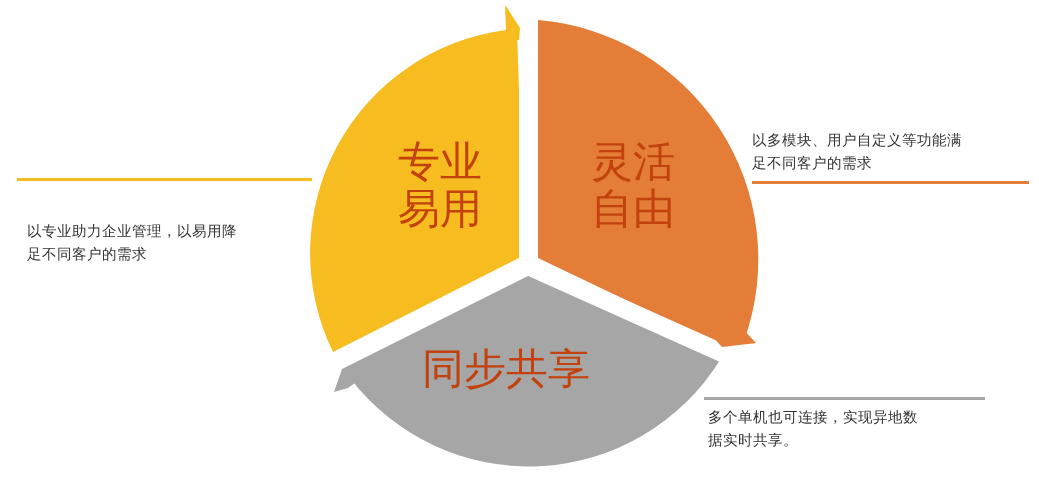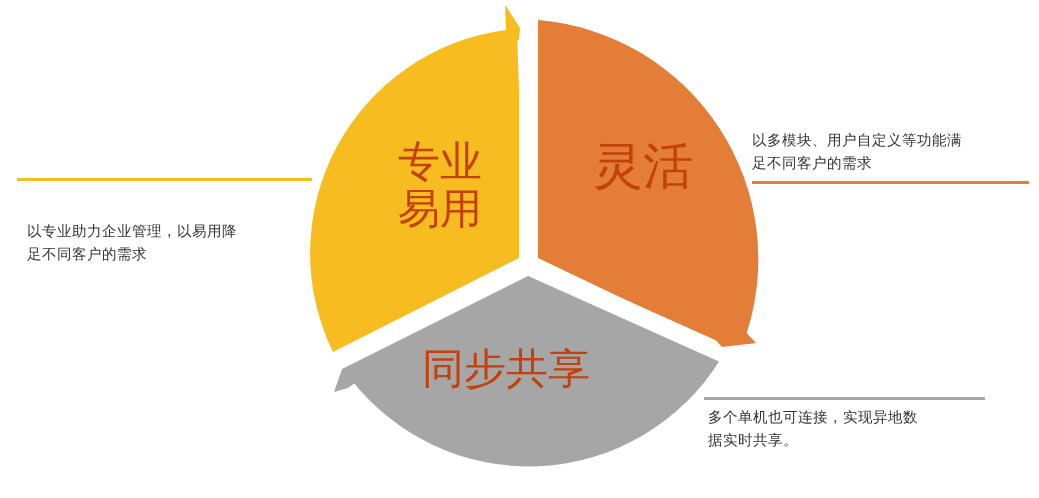--- a/index.html
+++ b/index.html
@@ -36,22 +36,23 @@
 
   <path d="M 506 6 L 520 28 L 519 40 L 506 40 Z" fill="#F7BD20"></path>
   <path d="M 742 328 L 756 343 L 722 347 L 712 336 Z" fill="#E37D38"></path>
   <path d="M 352 366 L 334 392 L 348 388 L 362 378 Z" fill="#A6A6A6"></path>
 </svg>
 
 <div class="seg-title" style="left:380px; top:138px; width:120px; font-size:42px;">
   <div>专业</div>
   <div>易用</div>
 </div>
-<div class="seg-title" style="left:573px; top:138px; width:120px; font-size:50px;text-align:right;">
+<div class="seg-title" style="left:573px; top:138px; width:120px; font-size:42px;">
   <div>灵活</div>
+  <div>自由</div>
 </div>
 <div class="seg-title" style="left:396px; top:345px; width:220px; font-size:42px;">
   <div>同步共享</div>
 </div>
 
 <div class="rule" style="left:17px; top:178px; width:295px; background:#F7BD20;"></div>
 <div class="rule" style="left:752px; top:181px; width:277px; background:#E37D38;"></div>
 <div class="rule" style="left:704px; top:397px; width:281px; background:#A6A6A6;"></div>
 
 <div class="desc" style="left:27px; top:188px; width:290px;margin-top:32px;">

